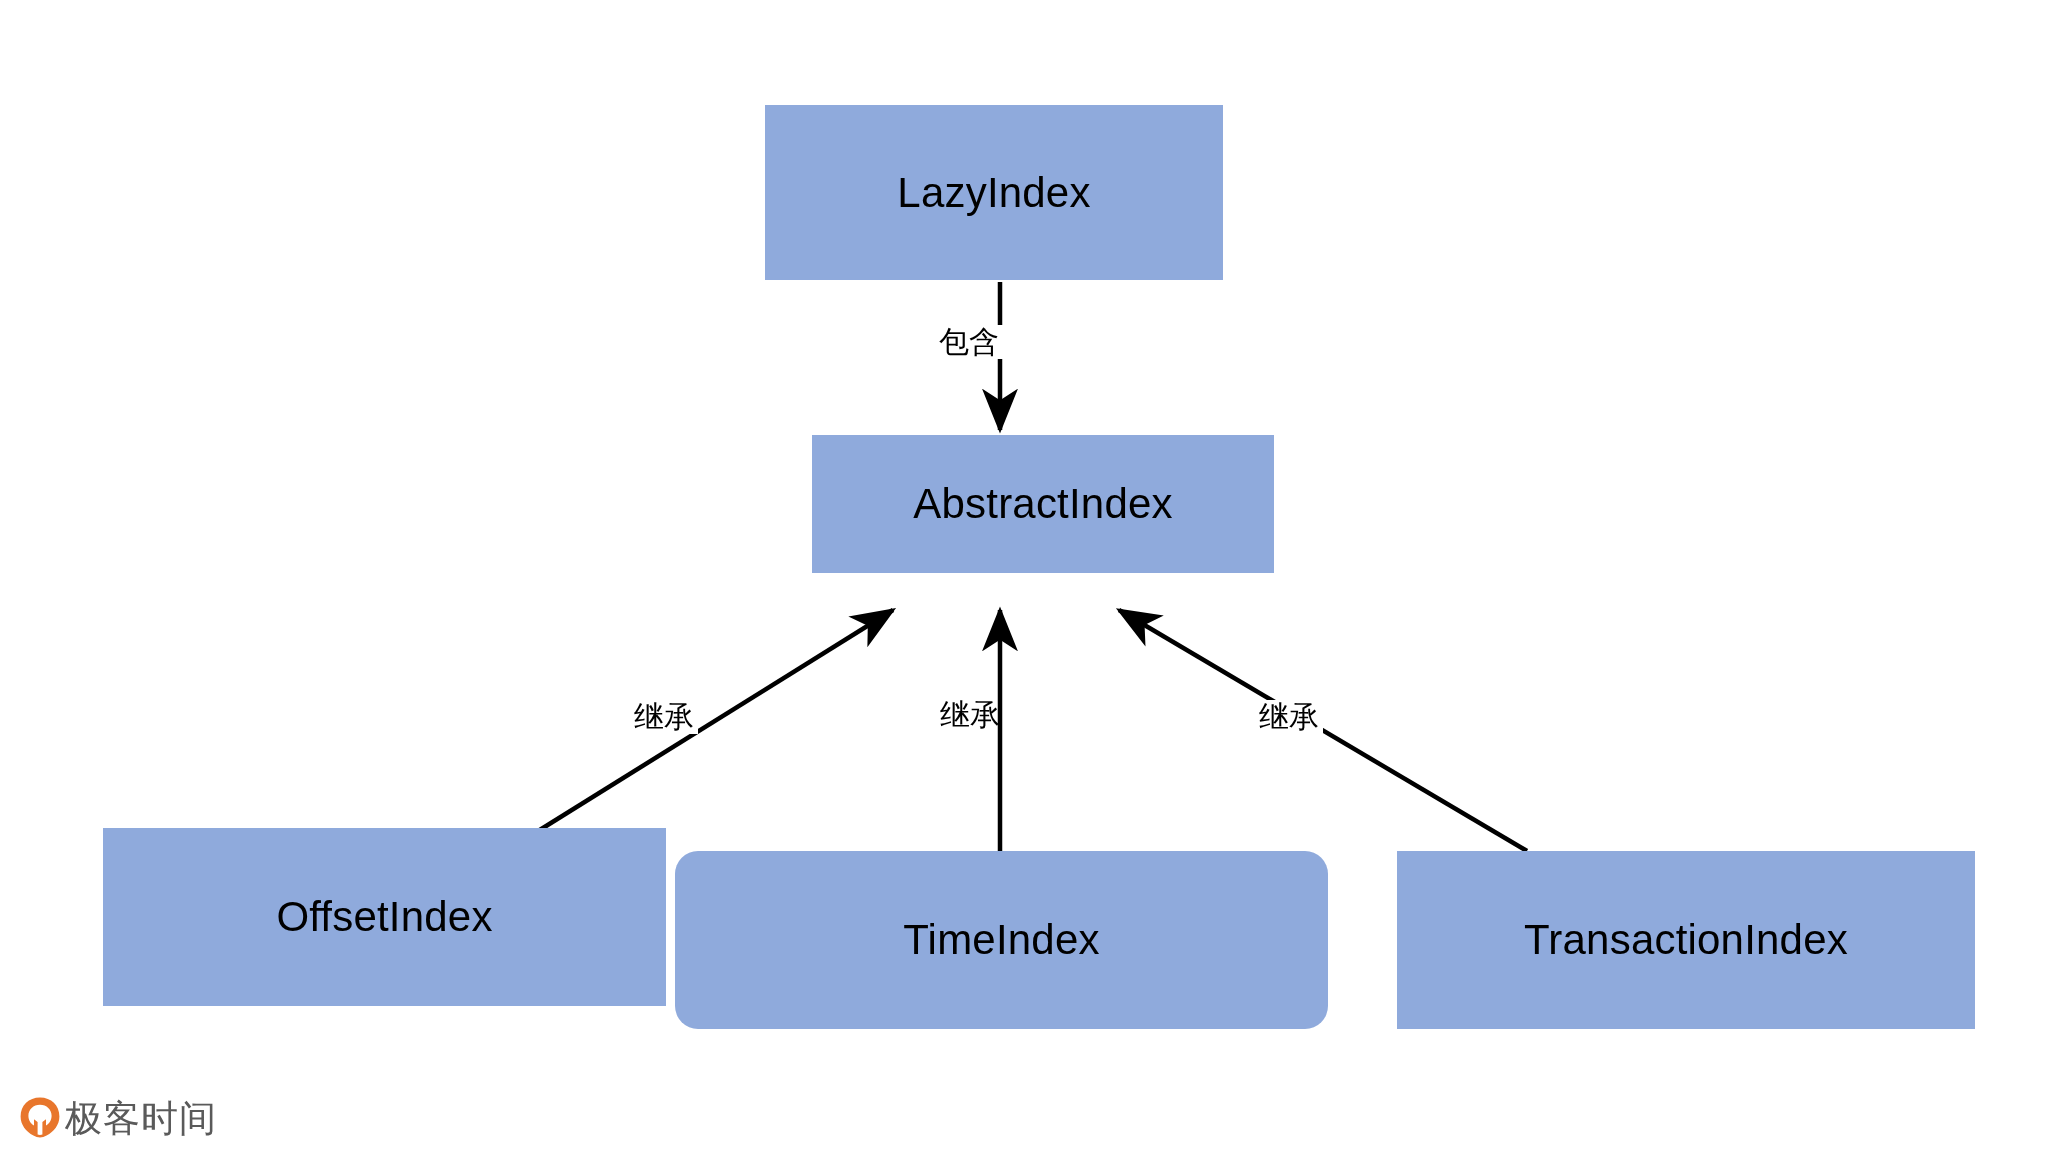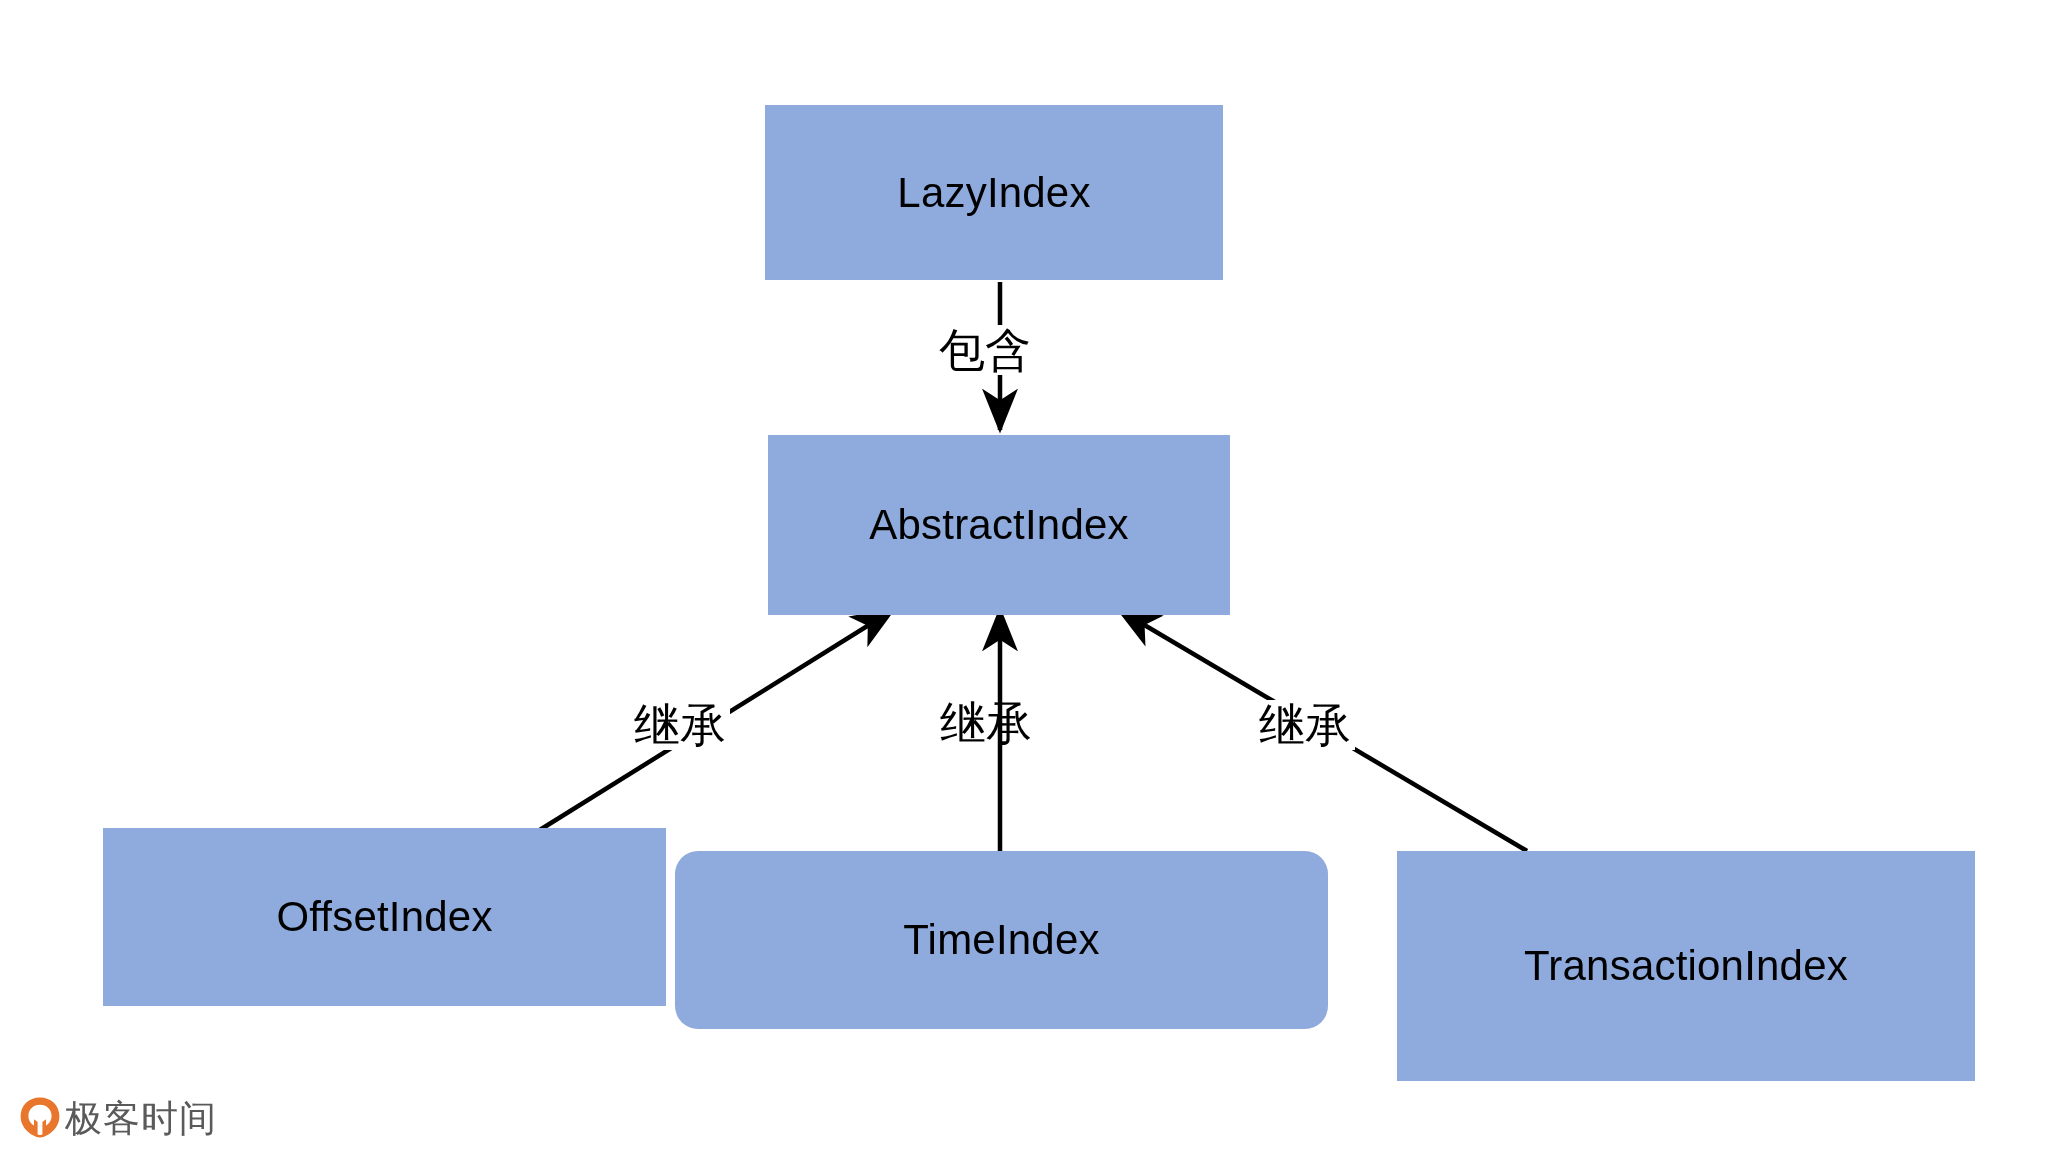--- a/index.html
+++ b/index.html
@@ -46,30 +46,30 @@
   .node-label {
     color: #000000;
     font-size: 42px;
     font-weight: 400;
     letter-spacing: 0.2px;
     line-height: 1;
     white-space: nowrap;
   }
 
   #node-lazyindex        { left: 765px;  top: 105px; width: 458px; height: 175px; }
-  #node-abstractindex    { left: 768px;  top: 435px; width: 462px; height: 180px; }
+  #node-abstractindex    { left: 812px;  top: 435px; width: 462px; height: 138px; }
   #node-offsetindex      { left: 103px;  top: 828px; width: 563px; height: 178px; }
   #node-timeindex        { left: 675px;  top: 851px; width: 653px; height: 178px; border-radius: 23px; }
-  #node-transactionindex { left: 1397px; top: 851px; width: 578px; height: 230px; }
+  #node-transactionindex { left: 1397px; top: 851px; width: 578px; height: 178px; }
 
   
   .edge-label {
     position: absolute;
     color: #000000;
-    font-size: 46px;
+    font-size: 30px;
     line-height: 1;
     white-space: nowrap;
     font-family: "DejaVu Sans", "Liberation Sans", sans-serif;
   }
   .edge-label.knockout {
     background: #ffffff;
     padding: 2px 4px;
   }
 
   #edge-label-contains    { left: 935px;  top: 325px; }

